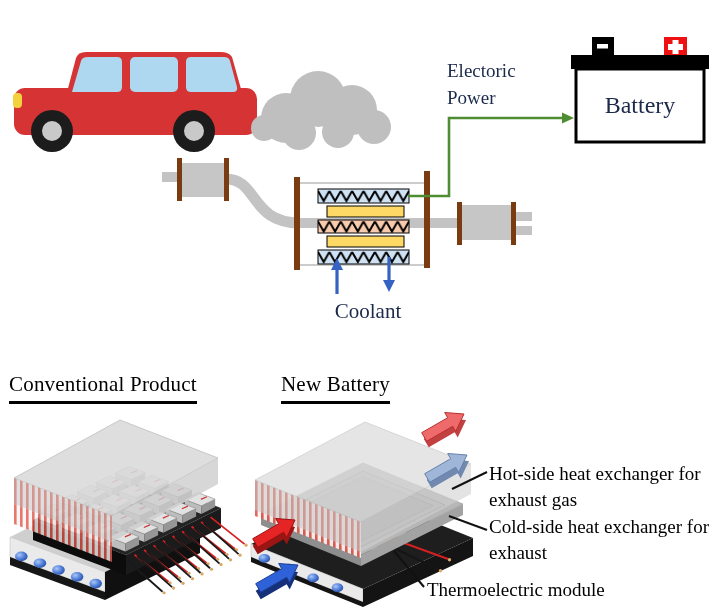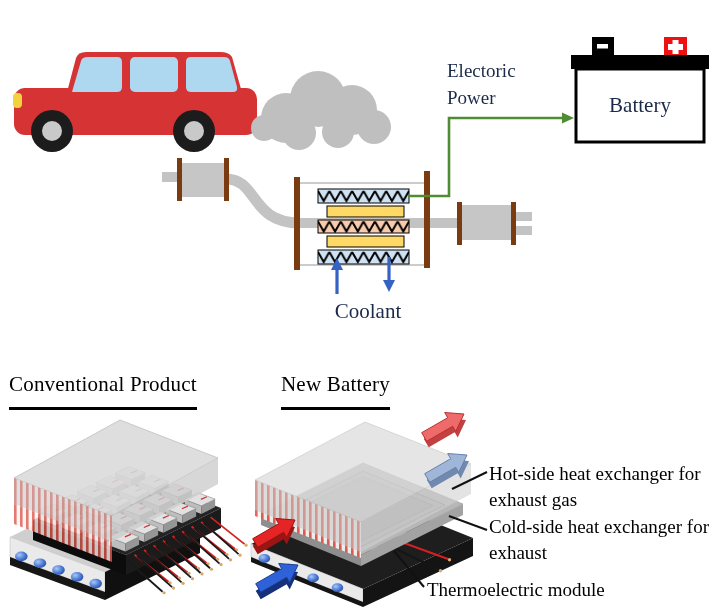--- a/index.html
+++ b/index.html
@@ -3,23 +3,23 @@
 <meta charset="utf-8">
 <style>
   html,body{margin:0;padding:0}
   body{width:720px;height:612px;position:relative;background:#fff;overflow:hidden;
        font-family:"Liberation Serif","DejaVu Serif",serif;}
   #scene{position:absolute;left:0;top:0;z-index:1}
   .lbl{position:absolute;z-index:2;font-weight:normal;white-space:pre-line;color:#000}
   .navy{color:var(--label-navy,#1b2a4a)}
   #electric-power{left:447px;top:58px;font-size:19px;line-height:1.42}
   #battery-label{left:576px;top:69px;width:128px;height:73px;display:flex;
-                 align-items:center;justify-content:center;font-size:21px}
+                 align-items:center;justify-content:center;font-size:24px}
   #coolant-label{left:318px;top:299px;width:100px;text-align:center;font-size:21px}
-  .title{font-size:21px;border-bottom:3px solid #000;padding-bottom:10px;letter-spacing:.2px}
+  .title{font-size:21px;border-bottom:3px solid #000;padding-bottom:4px;letter-spacing:.2px}
   #conv-title{left:9px;top:372px}
   #new-title{left:281px;top:372px}
   .callout{font-size:19px;line-height:1.36}
   #hot-label{left:489px;top:461px}
   #cold-label{left:489px;top:514px}
   #te-label{left:427px;top:577px}
 </style>
 </head>
 <body>
 

